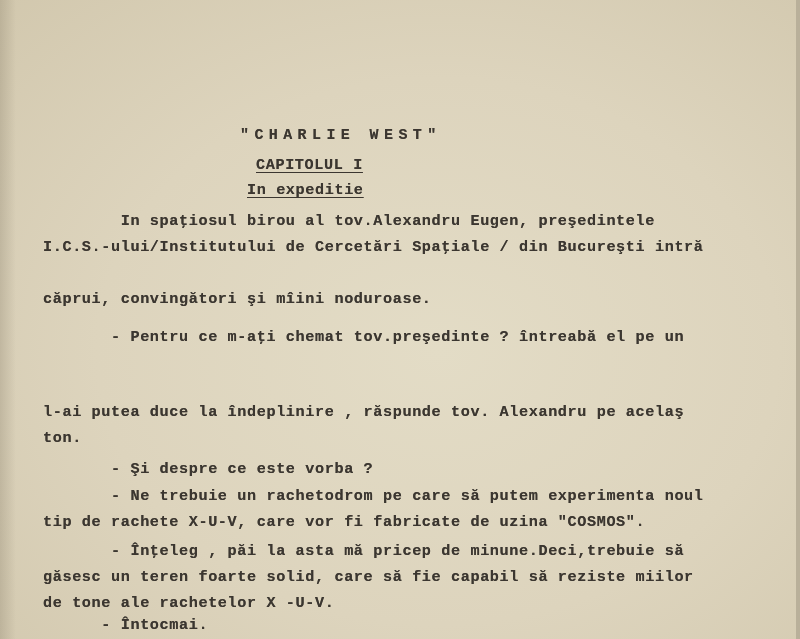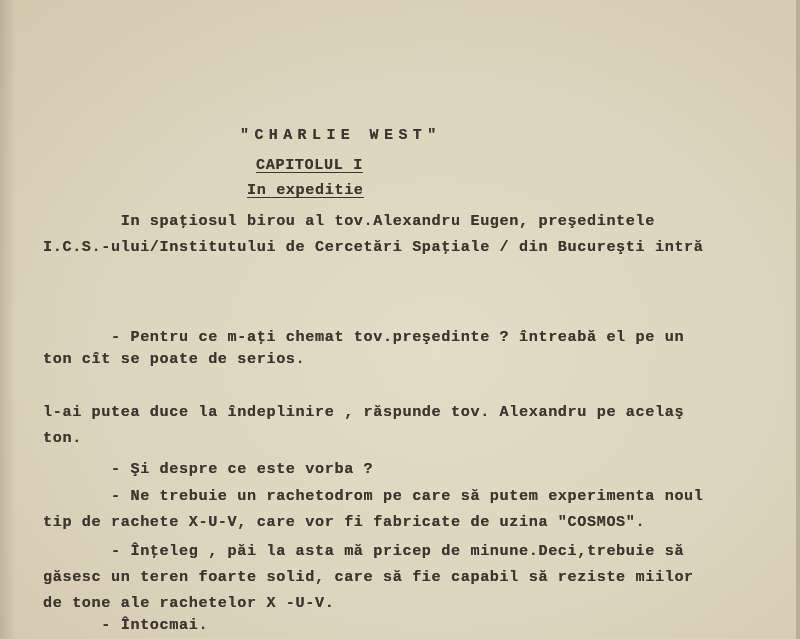--- a/index.html
+++ b/index.html
@@ -45,22 +45,22 @@
 
 <div class="paper">
   <div class="shade-left"></div>
 
   <div class="type title">"CHARLIE WEST"</div>
   <div class="type chapter">CAPITOLUL I</div>
   <div class="type subtitle">In expeditie</div>
 
   <div class="type line" style="top:212px">        In spaţiosul birou al tov.Alexandru Eugen, preşedintele</div>
   <div class="type line" style="top:238px">I.C.S.-ului/Institutului de Cercetări Spaţiale / din Bucureşti intră</div>
+  <div class="type line" style="top:290px">căprui, convingători şi mîini noduroase.</div>
   <div class="type line" style="top:328px">       - Pentru ce m-aţi chemat tov.preşedinte ? întreabă el pe un</div>
-  <div class="type line" style="top:350px">ton cît se poate de serios.</div>
   <div class="type line" style="top:403px">l-ai putea duce la îndeplinire , răspunde tov. Alexandru pe acelaş</div>
   <div class="type line" style="top:429px">ton.</div>
   <div class="type line" style="top:460px">       - Şi despre ce este vorba ?</div>
   <div class="type line" style="top:487px">       - Ne trebuie un rachetodrom pe care să putem experimenta noul</div>
   <div class="type line" style="top:513px">tip de rachete X-U-V, care vor fi fabricate de uzina "COSMOS".</div>
   <div class="type line" style="top:542px">       - Înţeleg , păi la asta mă pricep de minune.Deci,trebuie să</div>
   <div class="type line" style="top:568px">găsesc un teren foarte solid, care să fie capabil să reziste miilor</div>
   <div class="type line" style="top:594px">de tone ale rachetelor X -U-V.</div>
   <div class="type line" style="top:616px">      - Întocmai.</div>
 </div>

